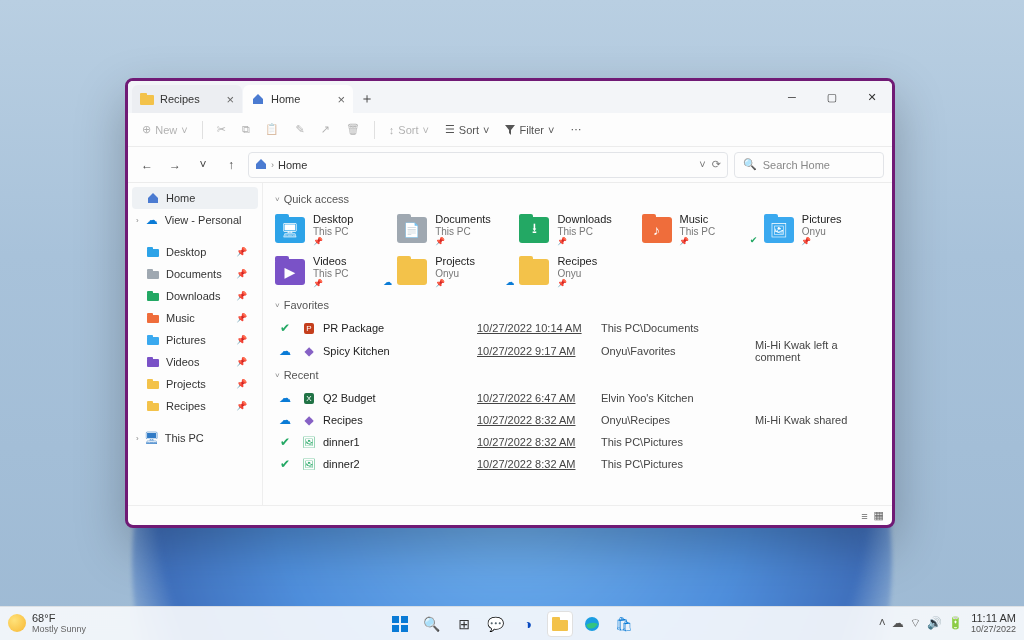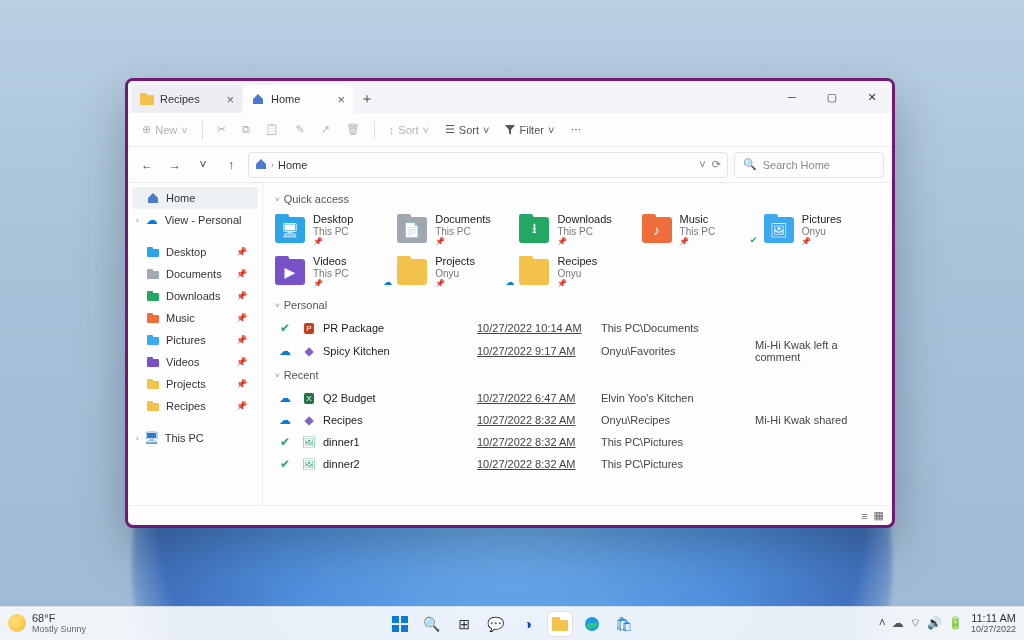--- a/index.html
+++ b/index.html
@@ -338,21 +338,21 @@
                 <span class="sub">Onyu</span>
                 <span class="sub" style="font-size:8px;">📌</span>
               </div>
             </div>
           </div>
       </div>
 
       <div class="section">
         <div class="sechead">
           <span class="sc">˅</span>
-          <span>Personal</span>
+          <span>Favorites</span>
         </div>
         <div class="list" id="fav-list">
             <div class="row">
               <span class="ico">
                 <span style="color:#23a864;">✔</span>
               </span>
               <span class="ico">
                 <span style="background:#c43e1c;color:#fff;font-size:8px;padding:1px 2px;border-radius:2px;">P</span>
               </span>
               <span>PR Package</span>

